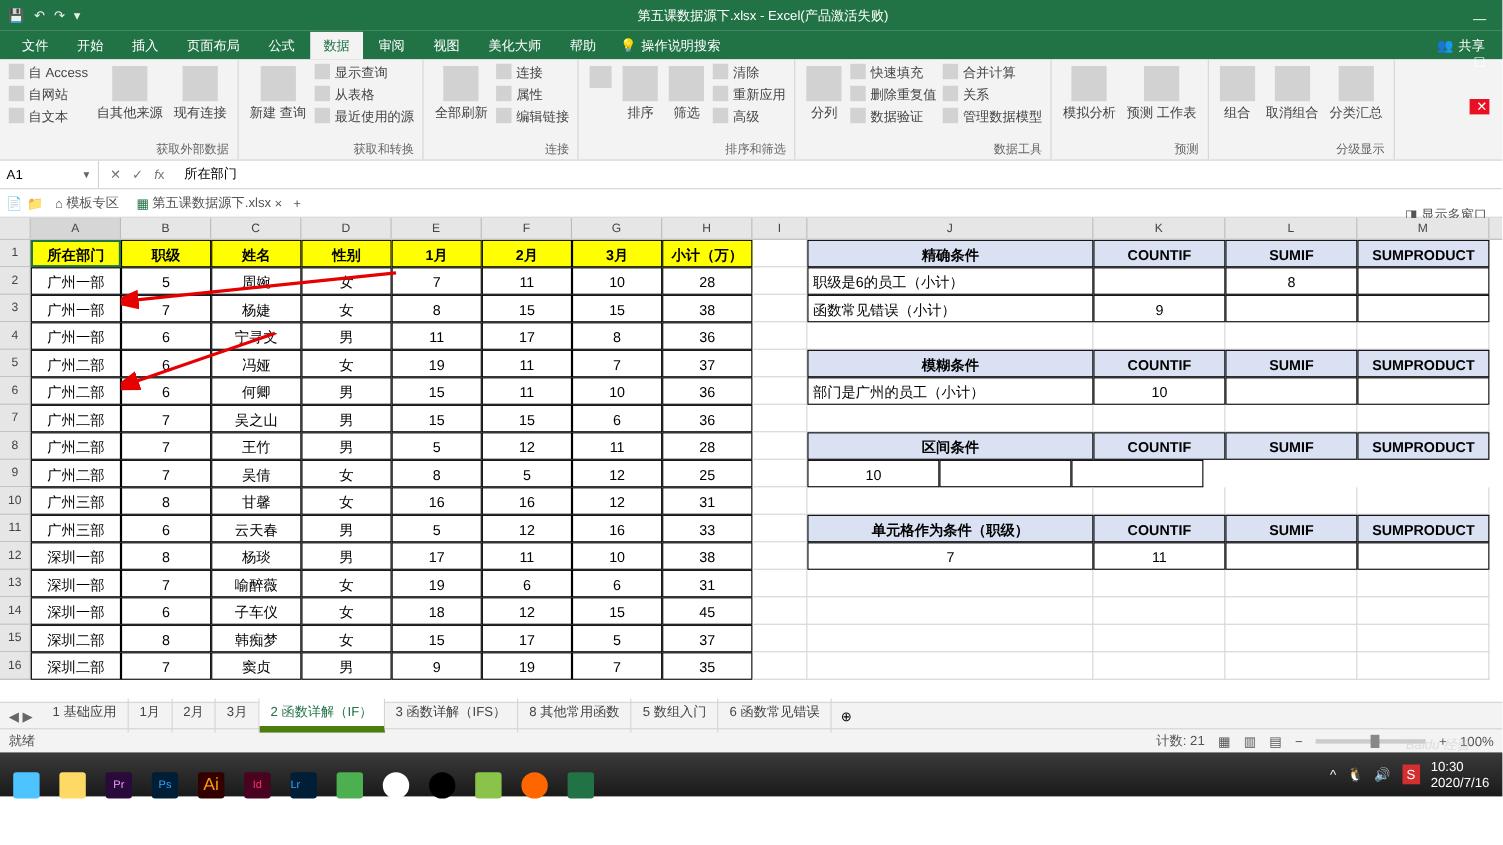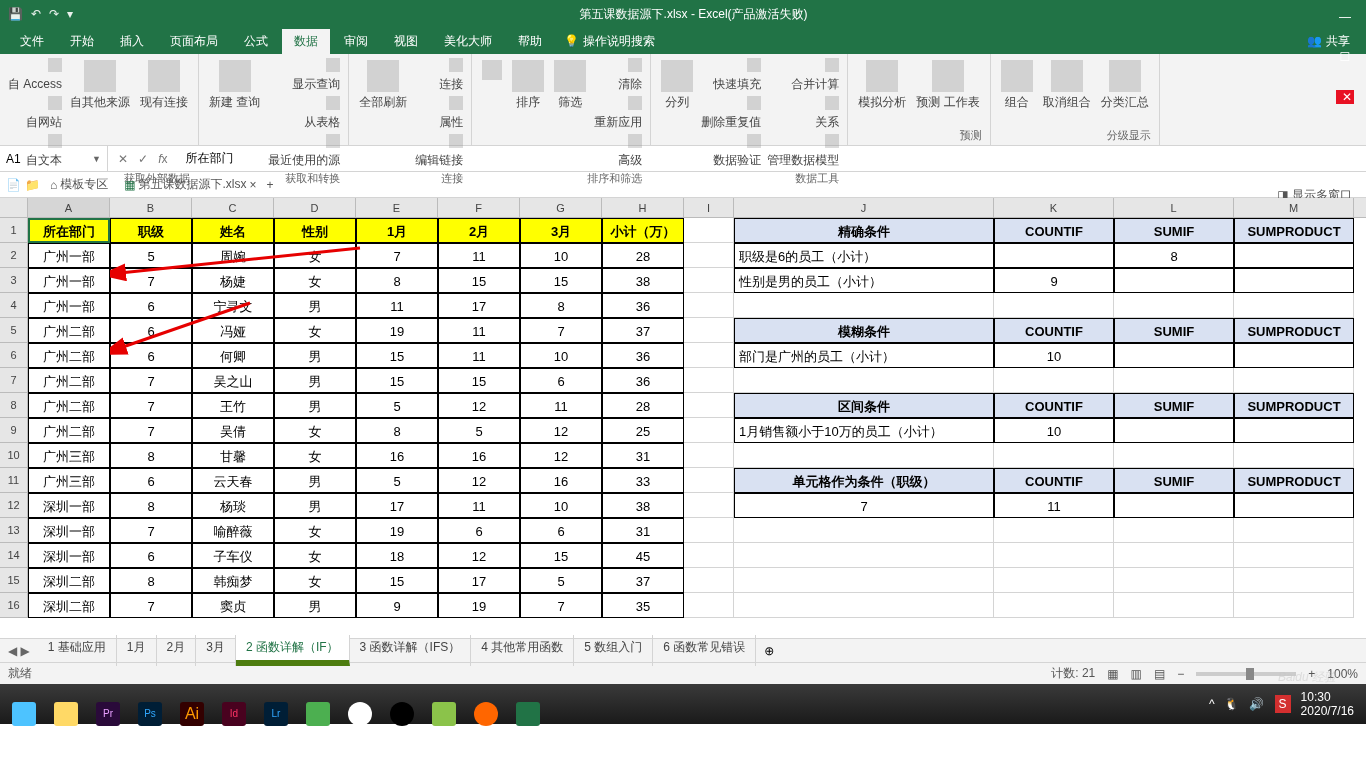--- a/index.html
+++ b/index.html
@@ -18,24 +18,24 @@
 .ribbon-tabs .tell { color:#fff; display:flex; align-items:center; gap:4px; margin-left:8px; }
 .ribbon-tabs .share { margin-left:auto; color:#fff; padding-right:16px; display:flex; align-items:center; gap:4px; }
 .ribbon { background:#f3f3f3; height:92px; border-bottom:1px solid #d4d4d4; display:flex; }
 .rgroup { border-right:1px solid #d4d4d4; padding:4px 8px 2px; display:flex; flex-direction:column; }
 .rgroup .items { flex:1; display:flex; gap:6px; align-items:flex-start; }
 .rgroup .lbl { text-align:right; font-size:11px; color:#666; padding-top:2px; }
 .ritem { display:flex; flex-direction:column; align-items:center; gap:2px; font-size:11px; color:#444; padding:2px; }
 .ritem .icn { width:20px; height:20px; background:#888; opacity:.3; }
 .ritem.big .icn { width:32px; height:32px; }
 .rcol { display:flex; flex-direction:column; gap:3px; font-size:11px; color:#444; }
-.rcol .line { display:flex; align-items:flex-end; gap:4px;flex-direction:column; }
+.rcol .line { display:flex; align-items:flex-start; gap:4px; }
 .rcol .line .mi { width:14px; height:14px; background:#888; opacity:.3; }
 .fx-bar { height:26px; border-bottom:1px solid #d4d4d4; display:flex; align-items:center; }
-.namebox { width:108px; border-right:1px solid #d4d4d4; padding:0 6px; height:100%; display:flex; align-items:center; justify-content:space-between; }
+.namebox { width:90px; border-right:1px solid #d4d4d4; padding:0 6px; height:100%; display:flex; align-items:center; justify-content:space-between; }
 .namebox .dd { color:#666; font-size:9px; }
 .fx-icons { display:flex; gap:10px; padding:0 10px; color:#777; }
 .fx-input { flex:1; padding:0 8px; }
 .filetabs { height:26px; border-bottom:1px solid #d4d4d4; display:flex; align-items:center; gap:4px; padding:0 6px; font-size:11px; color:#555; }
 .filetabs .ft { display:flex; align-items:center; gap:3px; padding:2px 6px; }
 .filetabs .right { margin-left:auto; padding-right:8px;margin-top:22px; }
 .grid-wrap { position:relative; height:440px; overflow:auto; }
 .colheads { display:flex; background:#e6e6e6; border-bottom:1px solid #bbb; height:20px; position:sticky; top:0; }
 .corner { width:28px; border-right:1px solid #bbb; background:#e6e6e6; }
 .ch { border-right:1px solid #bbb; text-align:center; font-size:11px; color:#444; line-height:20px; }
@@ -370,21 +370,21 @@
         <div class="rh">3</div>
         <div class="cell cA bdr">广州一部</div>
         <div class="cell cB bdr">7</div>
         <div class="cell cC bdr">杨婕</div>
         <div class="cell cD bdr">女</div>
         <div class="cell cE bdr">8</div>
         <div class="cell cF bdr">15</div>
         <div class="cell cG bdr">15</div>
         <div class="cell cH bdr">38</div>
         <div class="cell cI "></div>
-        <div class="cell cJ bdr left">性别是男的员工（小计）</div>
+        <div class="cell cJ bdr left">函数常见错误（小计）</div>
         <div class="cell cK bdr">9</div>
         <div class="cell cL bdr"></div>
         <div class="cell cM bdr"></div>
       </div>
       <div class="row">
         <div class="rh">4</div>
         <div class="cell cA bdr">广州一部</div>
         <div class="cell cB bdr">6</div>
         <div class="cell cC bdr">宁寻文</div>
         <div class="cell cD bdr">男</div>
@@ -466,21 +466,20 @@
         <div class="rh">9</div>
         <div class="cell cA bdr">广州二部</div>
         <div class="cell cB bdr">7</div>
         <div class="cell cC bdr">吴倩</div>
         <div class="cell cD bdr">女</div>
         <div class="cell cE bdr">8</div>
         <div class="cell cF bdr">5</div>
         <div class="cell cG bdr">12</div>
         <div class="cell cH bdr">25</div>
         <div class="cell cI "></div>
-        <div class="cell cJ bdr left">1月销售额小于10万的员工（小计）</div>
         <div class="cell cK bdr">10</div>
         <div class="cell cL bdr"></div>
         <div class="cell cM bdr"></div>
       </div>
       <div class="row">
         <div class="rh">10</div>
         <div class="cell cA bdr">广州三部</div>
         <div class="cell cB bdr">8</div>
         <div class="cell cC bdr">甘馨</div>
         <div class="cell cD bdr">女</div>
@@ -612,21 +611,21 @@
 
 <div class="sheettabs">
   <div class="nav">◀ ▶</div>
   <div id="stabs" style="display:flex">
       <div class="stab">1 基础应用</div>
       <div class="stab">1月</div>
       <div class="stab">2月</div>
       <div class="stab">3月</div>
       <div class="stab active">2 函数详解（IF）</div>
       <div class="stab">3 函数详解（IFS）</div>
-      <div class="stab">4 其他常用函数</div>
+      <div class="stab">8 其他常用函数</div>
       <div class="stab">5 数组入门</div>
       <div class="stab">6 函数常见错误</div>
     </div>
   <span style="padding:0 8px">⊕</span>
 </div>
 
 <div class="statusbar">
   <span>就绪</span>
   <div class="right">
     <span>计数: 21</span>
@@ -655,21 +654,21 @@
   <div class="tb">
       <div class="ico" style="background:#001e36;color:#31a8ff;font-size:10px;line-height:24px;text-align:center">Ps</div>
     </div>
   <div class="tb">
       <div class="ico" style="background:#330000;color:#ff9a00;font-size:16px;line-height:24px;text-align:center">Ai</div>
     </div>
   <div class="tb">
       <div class="ico" style="background:#49021f;color:#ff3366;font-size:10px;line-height:24px;text-align:center">Id</div>
     </div>
   <div class="tb">
-      <div class="ico" style="background:#001e36;color:#31a8ff;font-size:10px;line-height:24px;text-align:center">Lr</div>
+      <div class="ico" style="background:#001e36;color:#31a8ff;font-size:10px;line-height:24px;text-align:left">Lr</div>
     </div>
   <div class="tb">
       <div class="ico" style="background:#4caf50"></div>
     </div>
   <div class="tb">
       <div class="ico" style="background:#fff;border-radius:50%"></div>
     </div>
   <div class="tb">
       <div class="ico" style="background:#000;border-radius:50%"></div>
     </div>

